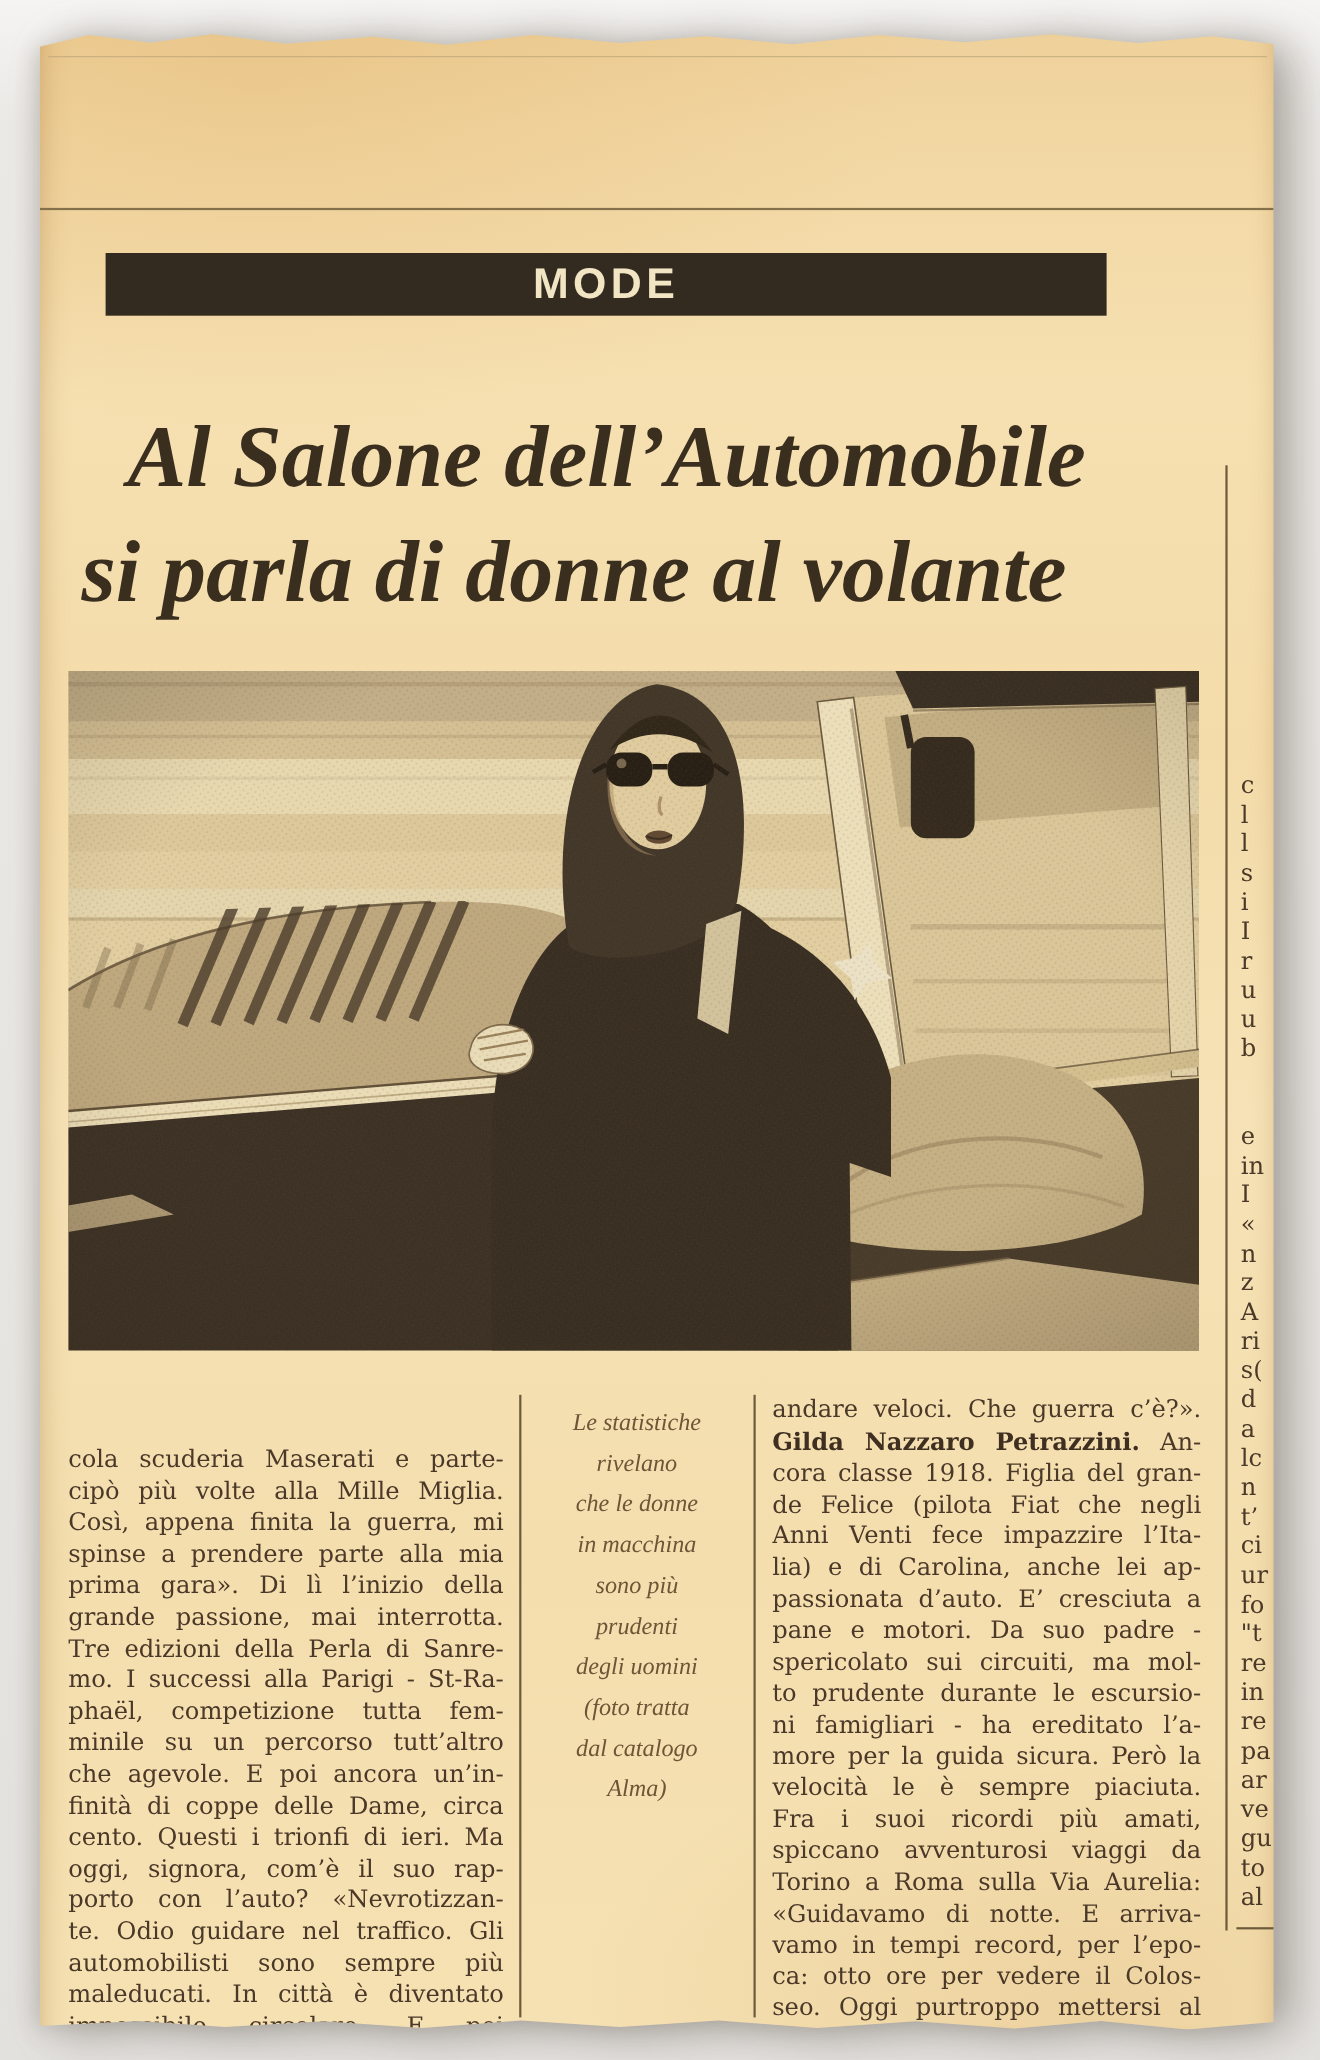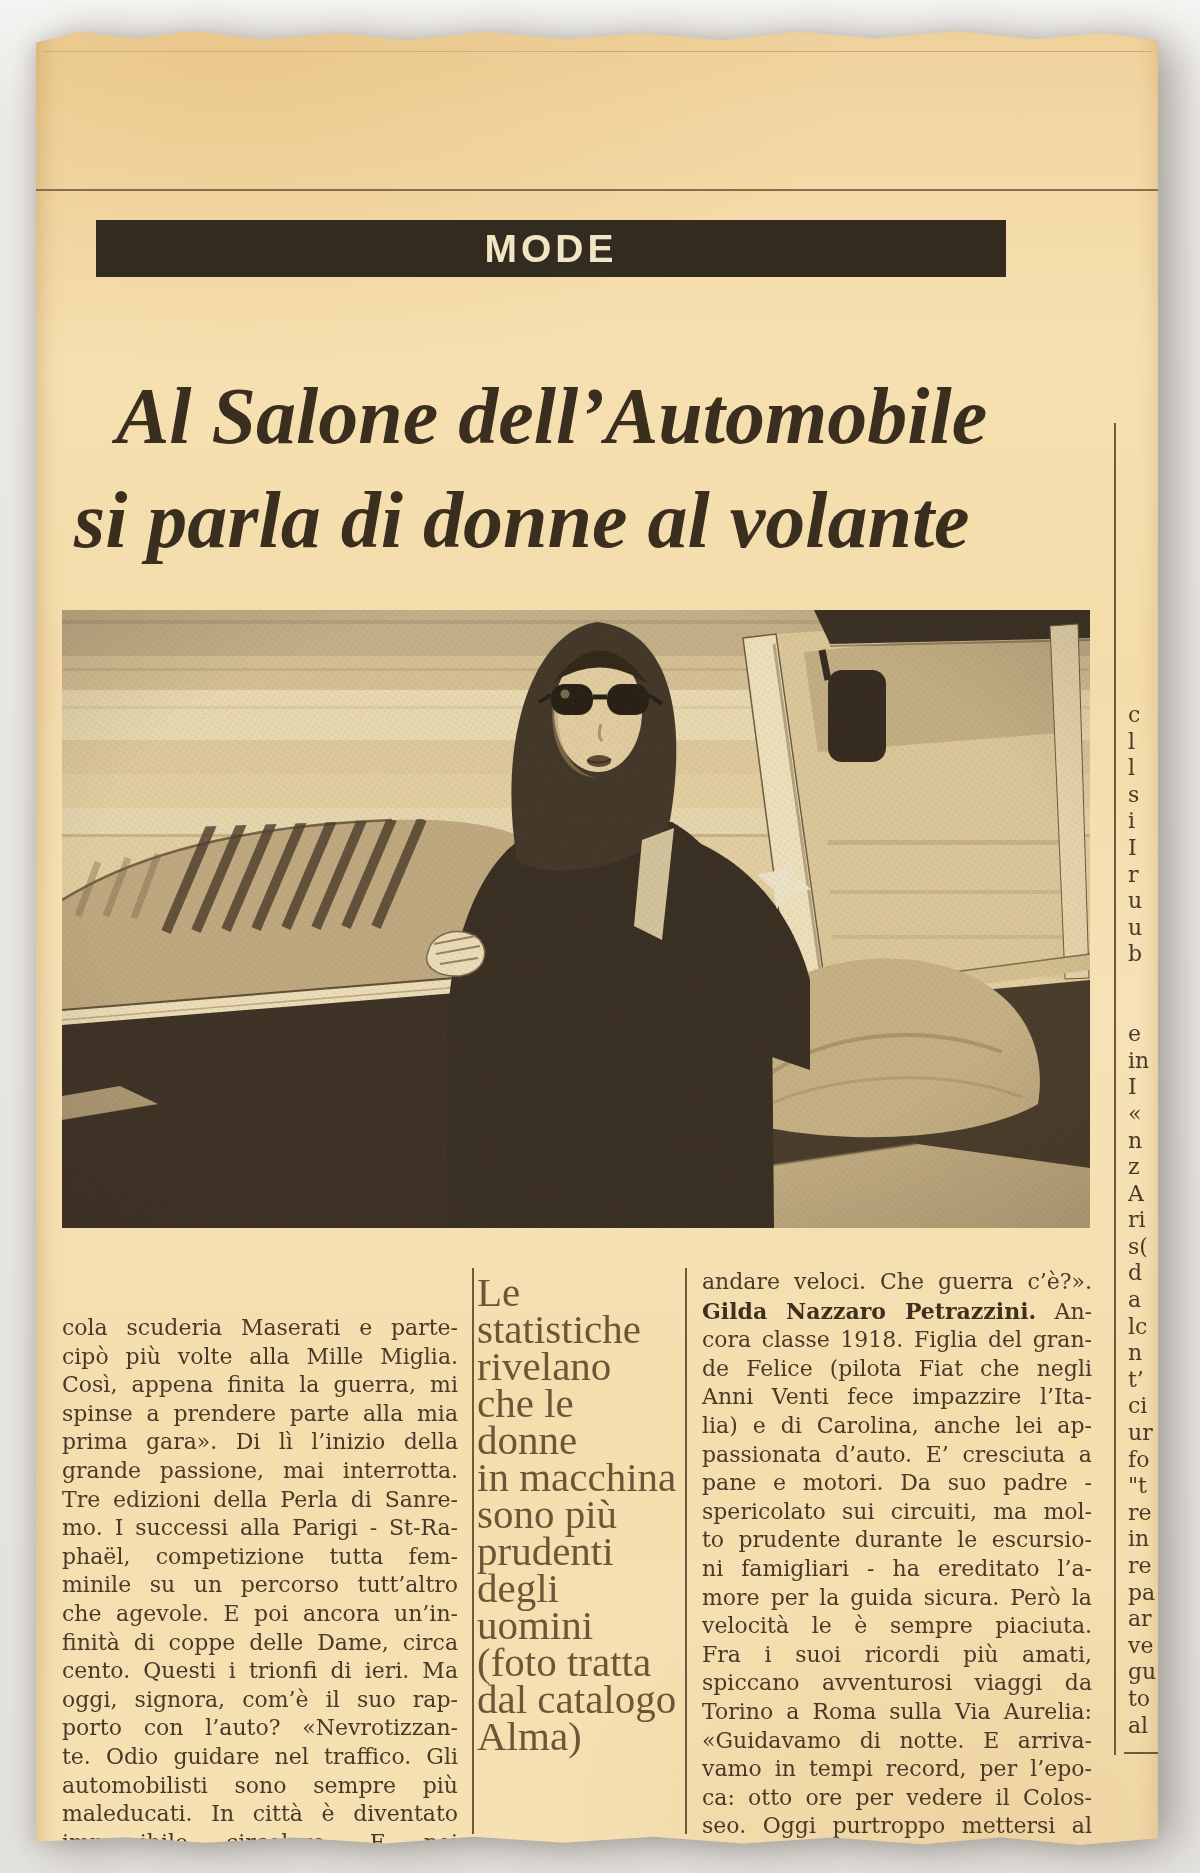--- a/index.html
+++ b/index.html
@@ -12,21 +12,21 @@
     background:
       radial-gradient(90% 30% at 18% 2%, rgba(221,172,96,.28), rgba(221,172,96,0) 60%),
       radial-gradient(60% 20% at 85% 99%, rgba(205,160,92,.22), rgba(205,160,92,0) 70%),
       linear-gradient(180deg,#eed09a 0,#f2d7a3 5%,#f6e0b1 18%,#f4dcaa 36%,#f6e2b6 54%,#f4deae 76%,#f6e1b3 100%);
     clip-path:polygon(0 .9%,4% .32%,9% .7%,14% .28%,20% .75%,27% .4%,33% .8%,40% .32%,47% .72%,54% .38%,61% .78%,68% .32%,75% .68%,82% .28%,89% .72%,95% .38%,100% .78%,
       100% 99.35%,93% 99.72%,86% 99.3%,79% 99.68%,71% 99.32%,63% 99.65%,55% 99.28%,47% 99.6%,39% 99.28%,31% 99.65%,23% 99.32%,15% 99.6%,8% 99.3%,0 99.55%);
     box-shadow:inset 20px 0 26px -20px rgba(150,104,48,.4), inset -14px 0 22px -16px rgba(150,104,48,.3);}
   .rule{position:absolute;background:#84704a;}
   .rule-top{left:8px;right:6px;top:25px;height:1px;background:#bfa87a;opacity:.85;}
   .rule-second{left:0;right:0;top:163px;height:2px;background:#84704a;}
-  .mode-bar{position:absolute;left:60px;top:194px;width:910px;height:57px;background:#342b20;
+  .mode-bar{position:absolute;left:60px;top:204px;width:910px;height:57px;background:#342b20;
     display:flex;align-items:center;justify-content:center;}
   .mode-bar span{font-family:"Liberation Sans",sans-serif;font-weight:700;font-size:39px;
     letter-spacing:4px;color:#f1e5c4;}
   .kicker{position:absolute;left:54px;top:266px;width:1010px;margin:0;
     font-family:"Liberation Sans",sans-serif;font-weight:700;font-size:65px;letter-spacing:-1px;
     color:#262017;white-space:nowrap;}
   .deck{position:absolute;left:36px;top:338px;width:1040px;
     font-family:"Liberation Serif",serif;font-style:italic;font-weight:700;
     font-size:80px;line-height:104px;color:#3a2e1f;}
   .deck-line1{padding-left:44px;}
@@ -36,22 +36,22 @@
     font-size:22px;line-height:28.6px;color:#4a3828;
     white-space:pre-line;text-align:justify;text-align-last:justify;}
   .col-left{left:26px;width:396px;margin-top:46px;}
   .col-right{left:666px;width:390px;}
   .col b{font-weight:700;color:#3f2f20;}
   .colrule{position:absolute;width:2px;background:#6d5a3b;}
   .colrule-1{left:436px;top:1242px;height:566px;}
   .colrule-2{left:649px;top:1242px;height:566px;}
   .colrule-3{left:1078px;top:397px;height:1332px;}
   .caption{position:absolute;left:441px;top:1248px;width:204px;
-    font-family:"Liberation Serif",serif;font-size:41px;line-height:37px;
-    color:#6f5437;white-space:pre-line;}
+    font-family:"Liberation Serif",serif;font-style:italic;font-size:22px;line-height:37px;
+    color:#6f5437;text-align:center;white-space:pre-line;}
   .edge-col{position:absolute;left:1092px;top:676px;width:60px;
     font-size:22px;line-height:26.6px;color:#4a3828;white-space:pre-line;}
   .edge-rule{position:absolute;left:1088px;top:1726px;width:44px;height:2px;background:#6d5a3b;}
 </style>
 </head>
 <body>
 
 <div class="page">
   <div class="clip-wrap">
     <div class="clipping">

